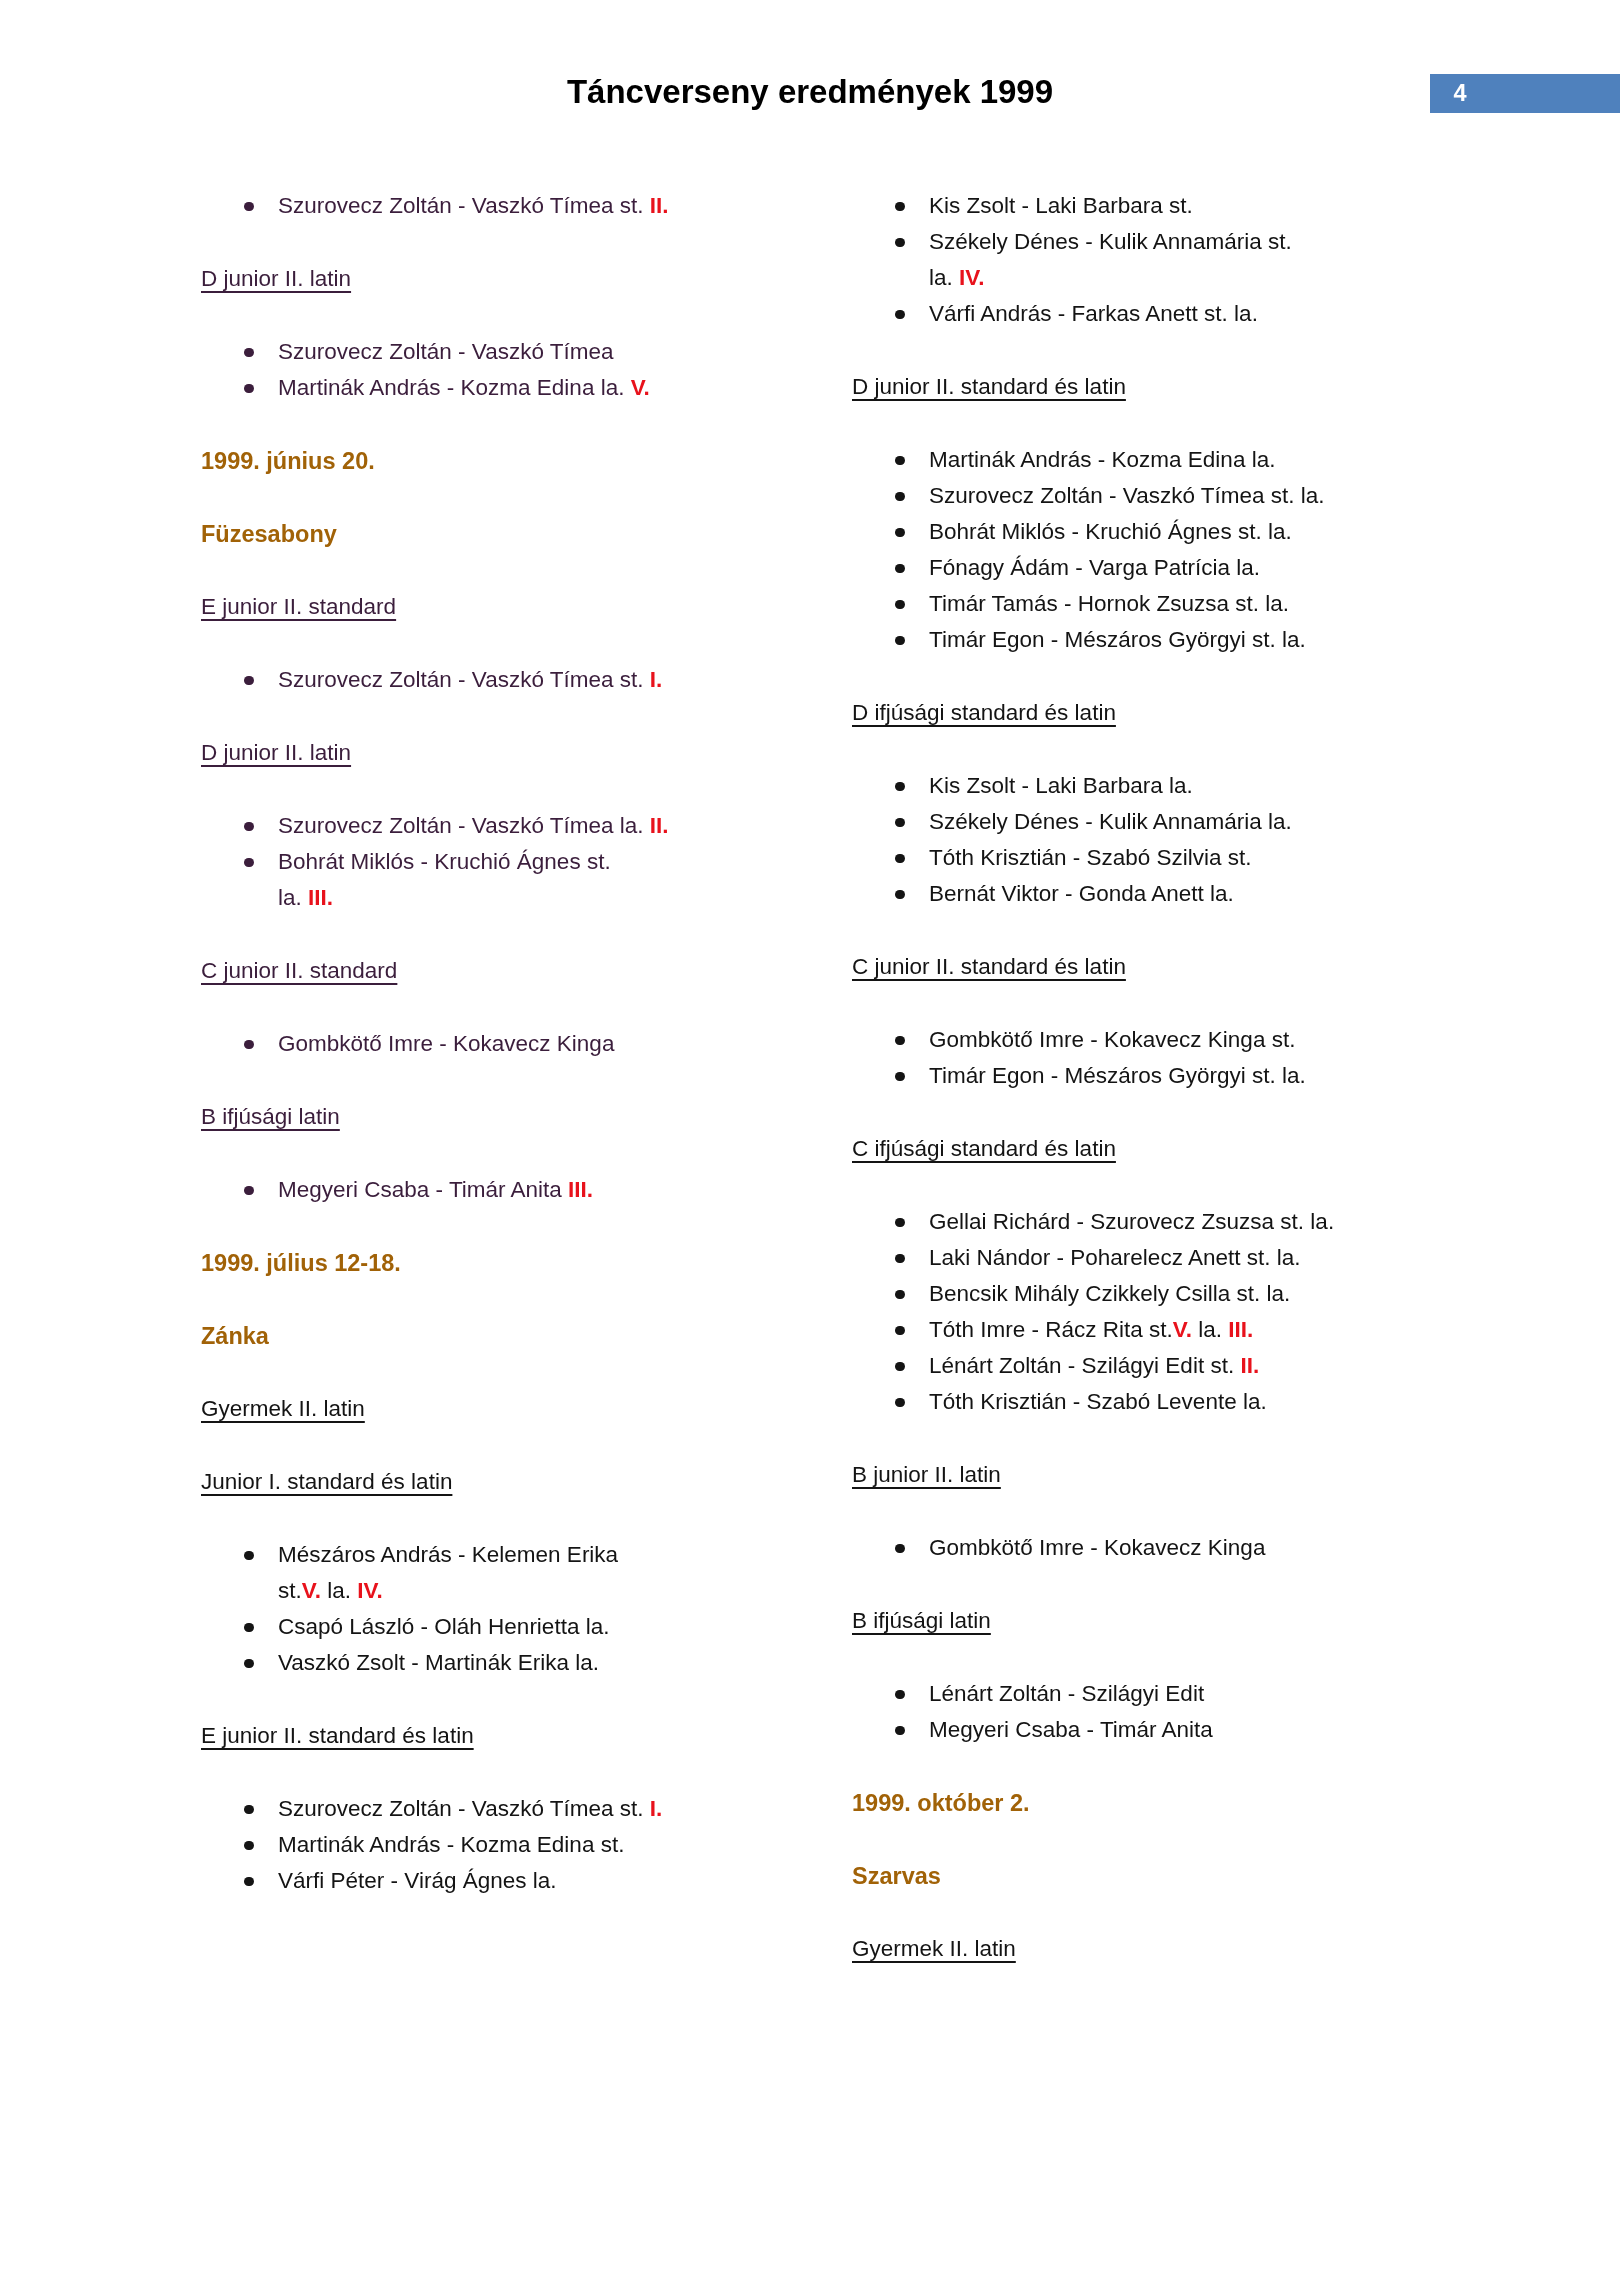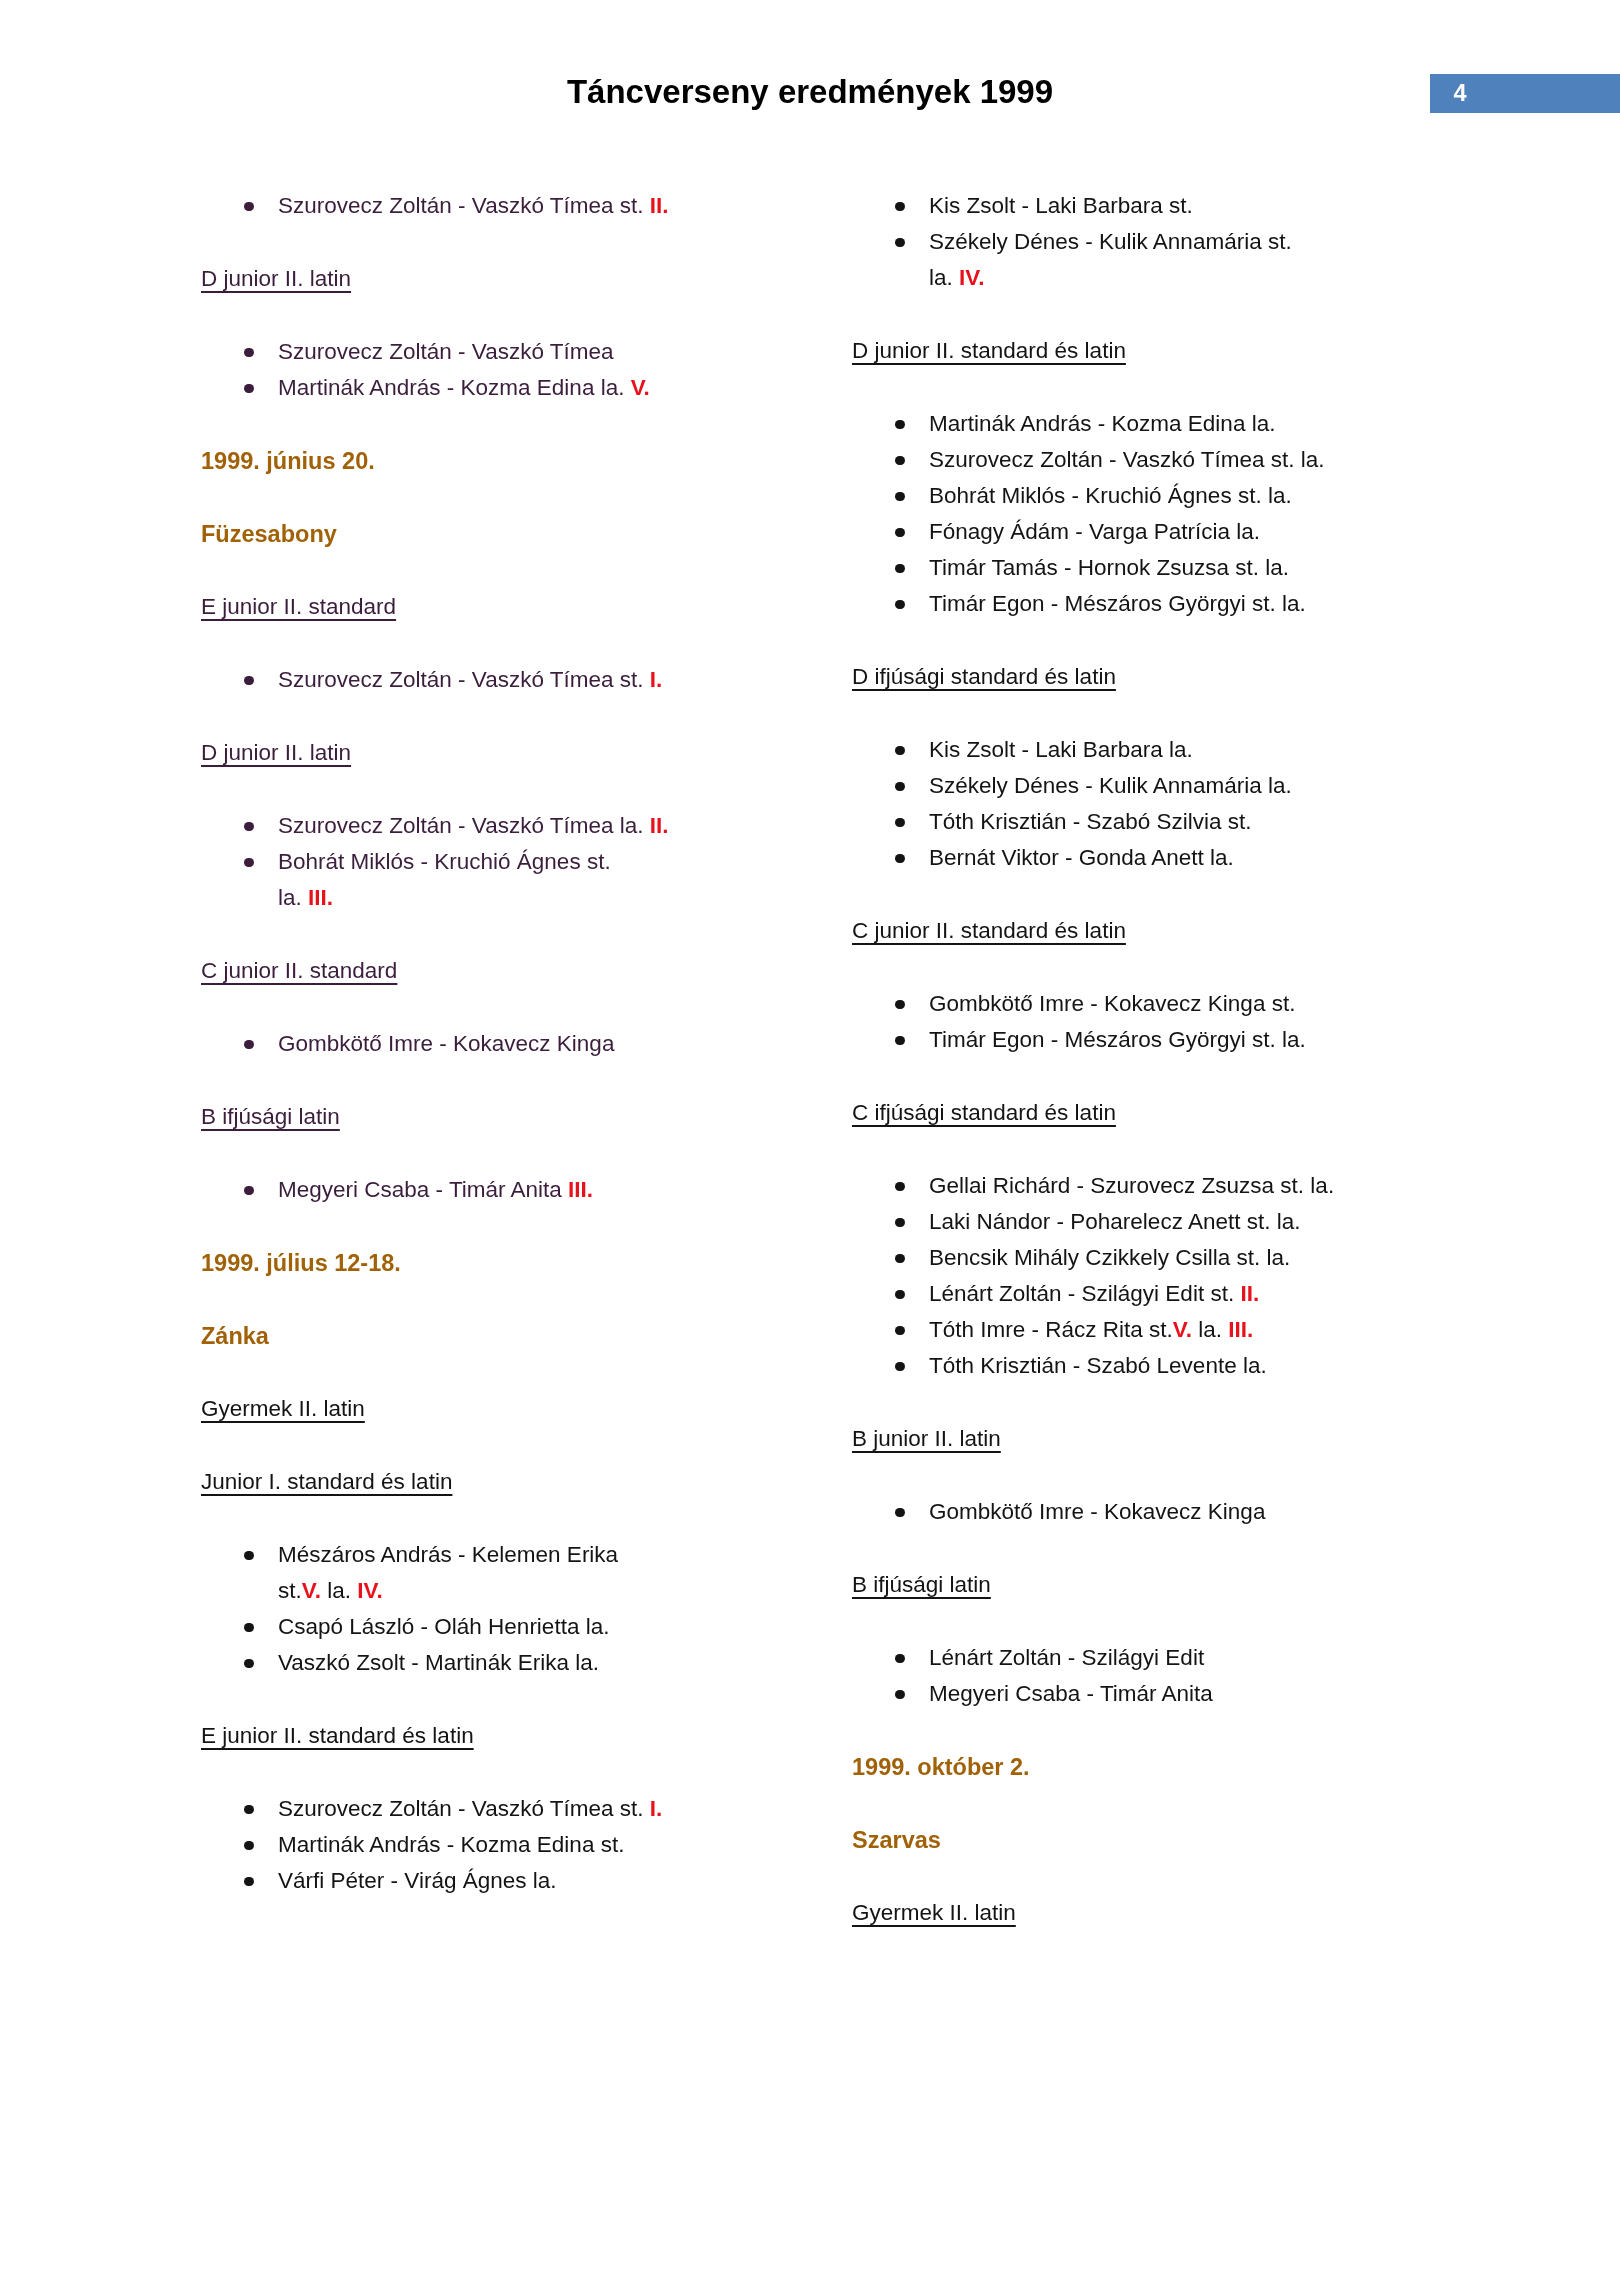--- a/index.html
+++ b/index.html
@@ -178,20 +178,23 @@
       </div>
     <div class="col" id="col-right">
         <ul class="pairs tone-black">
           <li>
             <div class="line"><span>Kis Zsolt - Laki Barbara st.</span></div>
           </li>
           <li>
             <div class="line"><span>Székely Dénes - Kulik Annamária st.</span></div>
             <div class="line"><span>la. </span><span class="placement">IV.</span></div>
           </li>
+          <li>
+            <div class="line"><span>Várfi András - Farkas Anett st. la.</span></div>
+          </li>
         </ul>
         <div class="heading tone-black">D junior II. standard és latin</div>
         <ul class="pairs tone-black">
           <li>
             <div class="line"><span>Martinák András - Kozma Edina la.</span></div>
           </li>
           <li>
             <div class="line"><span>Szurovecz Zoltán - Vaszkó Tímea st. la.</span></div>
           </li>
           <li>
@@ -236,24 +239,24 @@
           <li>
             <div class="line"><span>Gellai Richárd - Szurovecz Zsuzsa st. la.</span></div>
           </li>
           <li>
             <div class="line"><span>Laki Nándor - Poharelecz Anett st. la.</span></div>
           </li>
           <li>
             <div class="line"><span>Bencsik Mihály Czikkely Csilla st. la.</span></div>
           </li>
           <li>
+            <div class="line"><span>Tóth Imre - Rácz Rita st.</span><span class="placement">V.</span><span> la. </span><span class="placement">III.</span></div>
+          </li>
+          <li>
             <div class="line"><span>Lénárt Zoltán - Szilágyi Edit st. </span><span class="placement">II.</span></div>
-          </li>
-          <li>
-            <div class="line"><span>Tóth Imre - Rácz Rita st.</span><span class="placement">V.</span><span> la. </span><span class="placement">III.</span></div>
           </li>
           <li>
             <div class="line"><span>Tóth Krisztián - Szabó Levente la.</span></div>
           </li>
         </ul>
         <div class="heading tone-black">B junior II. latin</div>
         <ul class="pairs tone-black">
           <li>
             <div class="line"><span>Gombkötő Imre - Kokavecz Kinga</span></div>
           </li>

